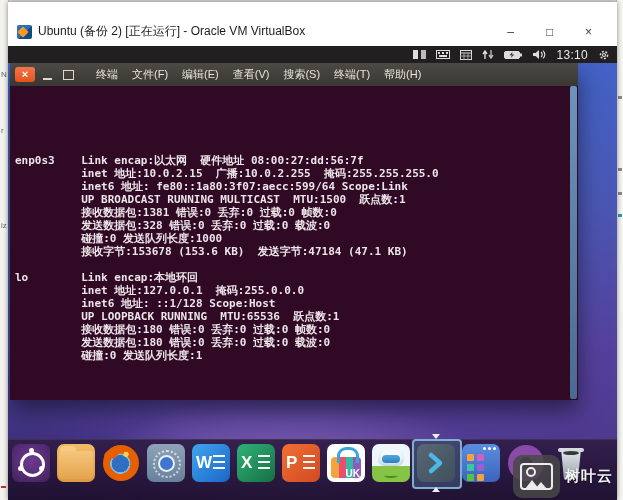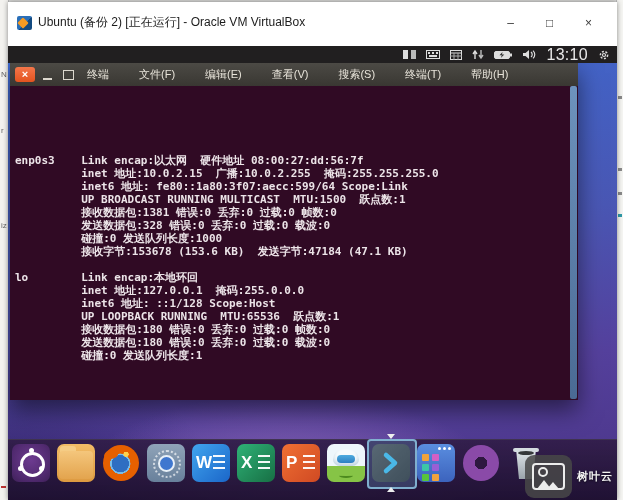--- a/index.html
+++ b/index.html
@@ -15,49 +15,49 @@
   .edge-left .mark{position:absolute;left:1px;width:5px;height:2px;background:#b33;top:486px;}
   .edge-right{position:absolute;right:0;top:0;width:6px;height:500px;background:#f5f5f2;border-left:1px solid #bdbdbd;z-index:1;}
   .edge-right i{position:absolute;left:1px;width:4px;height:3px;background:#8a8a8a;}
   .edge-right i:nth-child(1){top:96px;}
   .edge-right i:nth-child(2){top:168px;}
   .edge-right i:nth-child(3){top:192px;}
   .edge-right i:nth-child(4){top:214px;background:#2e9aa8;}
 
   
   .vbox{position:absolute;left:8px;top:2px;width:609px;height:498px;background:#fff;box-shadow:0 0 5px rgba(0,0,0,.45);z-index:2;}
-  .vbox-titlebar{height:25px;display:flex;align-items:center;padding:8px 9px;background:#ffffff;font-size:12px;color:#1c1c1c;}
+  .vbox-titlebar{height:25px;display:flex;align-items:center;padding:17px 9px;background:#ffffff;font-size:12px;color:#1c1c1c;}
   .vbox-logo{width:15px;height:14px;margin-right:6px;position:relative;flex:0 0 auto;}
   .vbox-logo .cube{position:absolute;inset:0;background:linear-gradient(135deg,#2a6fb8 55%,#134a80 55%);border-radius:2px;}
   .vbox-logo .flame{position:absolute;left:2px;top:3px;width:8px;height:8px;background:#f59b23;border-radius:1px;transform:rotate(45deg);}
   .win-controls{margin-left:auto;display:flex;}
   .win-controls span{width:39px;text-align:center;font-size:12px;color:#3c3c3c;cursor:default;}
   .vbox-menubar{height:19px;display:flex;align-items:center;padding:0 9px;gap:15px;background:#ffffff;font-size:12px;color:#1c1c1c;}
 
   
   .guest{position:absolute;left:0;top:44px;right:0;bottom:0;overflow:hidden;
     background:
       radial-gradient(ellipse 340px 150px at 46% 97%, rgba(150,110,190,.85) 0%, rgba(150,110,190,0) 62%),
       radial-gradient(ellipse 300px 220px at 0% 100%, rgba(18,14,62,.55) 0%, rgba(18,14,62,0) 70%),
       linear-gradient(172deg,#3e6bd2 0%,#4a57b4 45%,#55419d 72%,#4a3486 100%);}
 
   
   .panel{position:absolute;top:0;left:0;right:0;height:17px;background:#211f20;display:flex;align-items:center;justify-content:flex-end;gap:10px;padding:0 7px;color:#e9e9e9;font-size:11px;z-index:5;}
   .panel svg{display:block;}
-  .panel .clock{font-size:16px;letter-spacing:.3px;}
+  .panel .clock{font-size:12px;letter-spacing:.3px;}
 
   
   .term{position:absolute;left:2px;top:17px;width:568px;height:337px;z-index:4;box-shadow:0 10px 22px rgba(0,0,0,.5);}
   .term-titlebar{height:23px;background:linear-gradient(#4c4a45,#393732);border-bottom:1px solid #23221f;display:flex;align-items:center;padding:0 5px;color:#e7e3d9;font-size:11px;}
   .tb-btn{margin-right:3px;display:flex;align-items:center;justify-content:center;cursor:default;}
   .tb-close{width:20px;height:15px;background:linear-gradient(#f4764a,#e3531f);border-radius:3px;color:#fff;font-weight:bold;font-size:11px;line-height:13px;}
   .tb-min,.tb-max{width:18px;height:14px;}
   .tb-min b{display:block;width:9px;height:2px;background:#dcd8ce;margin-top:8px;}
   .tb-max b{display:block;width:9px;height:8px;border:1px solid #dcd8ce;}
-  .term-menu{display:flex;gap:16px;}
+  .term-menu{display:flex;margin-left:9px;gap:0;}
   .term-menu span{padding:0 7px;cursor:default;}
   .term-body{position:absolute;top:23px;left:0;right:0;bottom:0;background:#300a24;padding:3px 0 0 5px;
     font-family:"DejaVu Sans Mono",monospace;font-size:11px;line-height:13px;font-weight:bold;color:#ece4e8;white-space:pre;overflow:hidden;}
   .term-line{min-height:13px;}
   .p-user{color:#84c440;}
   .p-colon,.p-dollar{color:#ece4e8;}
   .p-path{color:#9db9d8;}
   .cmd{margin-left:7px;}
   .term-scrollbar{position:absolute;top:23px;right:1px;bottom:1px;width:7px;background:linear-gradient(#6d93bd,#4a6a94);border-radius:2px;}
 
@@ -132,21 +132,21 @@
   .icon-trash .hole{position:absolute;top:7px;left:11px;right:11px;height:4px;background:#35383a;border-radius:50%;}
 
   
   .watermark{position:absolute;right:4px;bottom:2px;z-index:9;text-align:right;}
   .wm-row{display:flex;align-items:center;justify-content:flex-end;gap:5px;}
   .wm-badge{width:47px;height:43px;background:rgba(72,72,72,.85);border-radius:9px;position:relative;flex:0 0 auto;}
   .wm-badge .frame{position:absolute;inset:8px 7px;border:2px solid #ececec;border-radius:4px;}
   .wm-badge .sun{position:absolute;top:12px;left:13px;width:6px;height:6px;border:2px solid #ececec;border-radius:50%;}
   .wm-badge .mtn{position:absolute;bottom:9px;left:12px;border-left:7px solid transparent;border-right:7px solid transparent;border-bottom:9px solid #ececec;}
   .wm-badge .mtn2{position:absolute;bottom:9px;left:22px;border-left:6px solid transparent;border-right:6px solid transparent;border-bottom:7px solid #ececec;}
-  .wm-logo-text{color:#f2f2f2;font-size:11px;font-weight:bold;letter-spacing:1px;text-shadow:0 1px 2px rgba(0,0,0,.6);}
+  .wm-logo-text{color:#f2f2f2;font-size:15px;font-weight:bold;letter-spacing:1px;text-shadow:0 1px 2px rgba(0,0,0,.6);}
   .wm-credit{margin-top:1px;color:rgba(235,235,235,.8);font-size:12px;text-shadow:0 1px 2px rgba(0,0,0,.6);white-space:nowrap;}
 </style>
 </head>
 <body>
 
 <div class="edge-left">
   <span>N</span>
   <span>r</span>
   <span>iz</span>
   <i class="mark"></i>
@@ -281,20 +281,25 @@
           </span>
         </div>
       <div class="dtile icon-ppt">
           <span class="office-letter">P</span>
           <span class="office-lines">
             <i></i>
             <i></i>
             <i></i>
           </span>
         </div>
+      <div class="dtile icon-uk">
+          <i class="bag"></i>
+          <i class="handle"></i>
+          <span class="uk">UK</span>
+        </div>
       <div class="dtile icon-robot">
           <i class="dome"></i>
           <i class="visor"></i>
           <i class="smile"></i>
         </div>
       <div class="dtile icon-terminal dock-active">
         <i class="sel-box"></i><i class="run-tri-top"></i><i class="run-tri-bot"></i>
         <svg width="38" height="38">
             <polyline points="14,11 23,19 14,27" fill="none" stroke="#3fc1f2" stroke-width="4.5" stroke-linecap="round" stroke-linejoin="round"></polyline>
           </svg>

